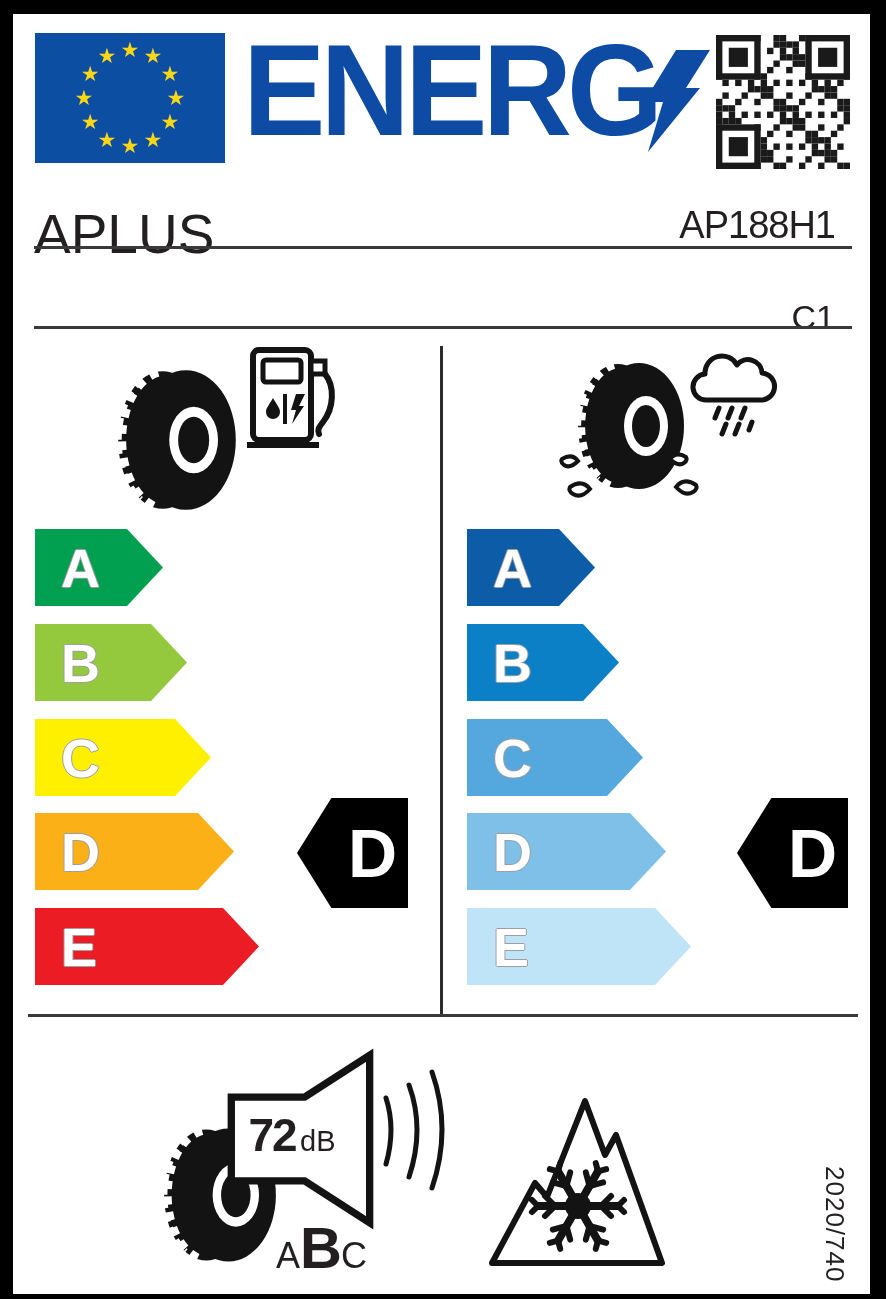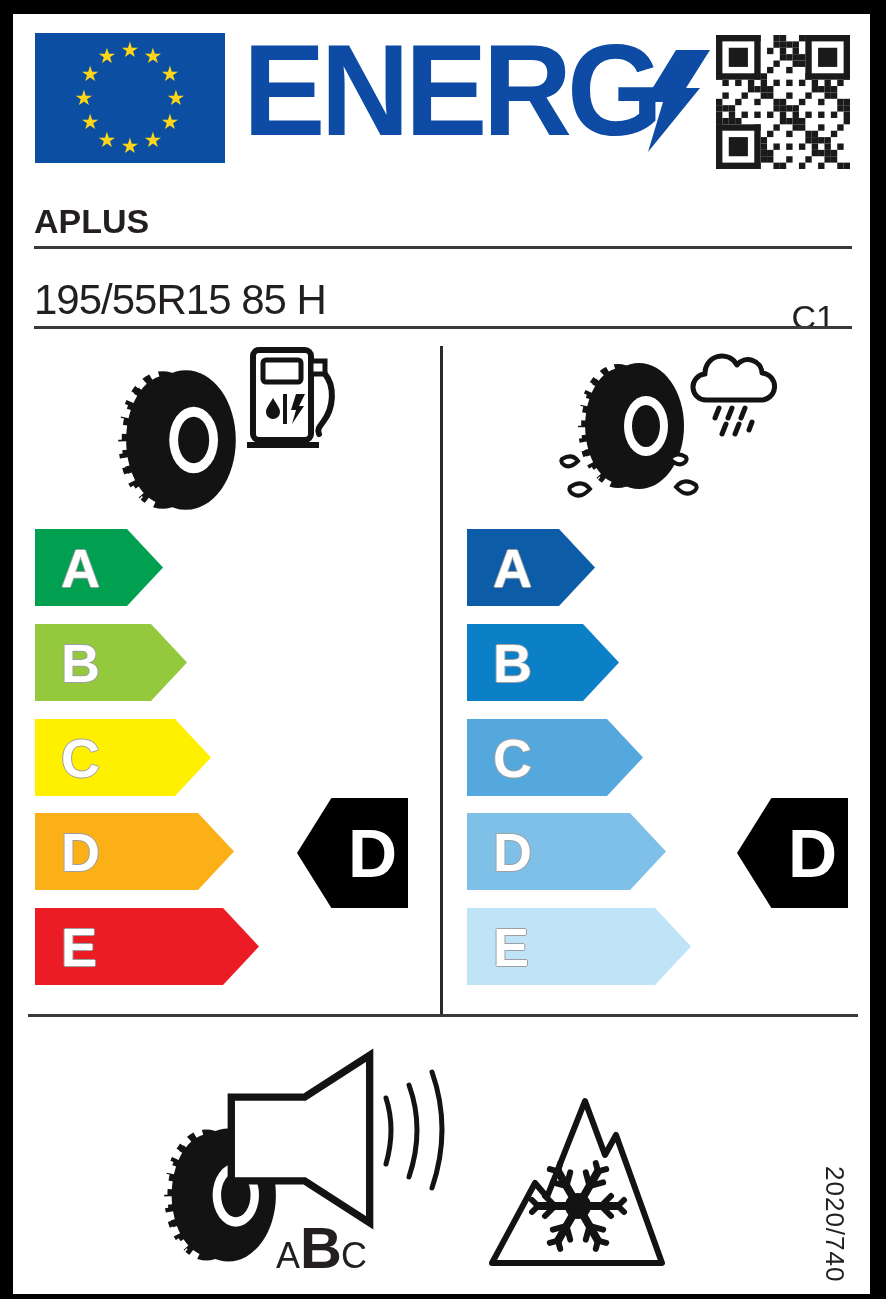--- a/index.html
+++ b/index.html
@@ -8,21 +8,21 @@
          font-family:"Liberation Sans",sans-serif;color:#231f20;overflow:hidden;}
   .abs{position:absolute;}
   
   .flag{left:22px;top:19px;width:190px;height:130px;}
   .flag svg{display:block;}
   .energ{left:230px;top:16px;height:120px;font-size:130px;line-height:120px;font-weight:bold;
           letter-spacing:-5px;transform:scaleX(0.95);transform-origin:left top;white-space:nowrap;}
   .bolt{left:617px;top:36px;}
   .qr{left:703px;top:21px;}
   
-  .brand{left:21px;top:188px;font-size:34px;font-weight:bold;letter-spacing:0;}
+  .brand{left:21px;top:188px;font-size:55px;font-weight:normal;letter-spacing:0;}
   .model{right:35px;top:190px;font-size:38px;letter-spacing:-1px;}
   .rule{height:3px;background:#3a3a3a;}
   .hr1{left:21px;width:818px;top:232px;}
   .size{left:21px;top:262px;font-size:42px;letter-spacing:-1px;}
   .tclass{right:35px;top:284px;font-size:34px;}
   .hr2{left:21px;width:818px;top:312px;}
   .hr3{left:15px;width:830px;top:1000px;}
   .vdiv{left:427px;top:332px;width:3px;height:668px;background:#2b2b2b;}
   
   .tire-fuel{left:103px;top:352px;}
@@ -243,22 +243,22 @@
         <rect x="121.23809523809524" y="127.61904761904762" width="6.380952380952381" height="6.380952380952381" fill="#1a1a1a"></rect>
         <rect x="127.61904761904762" y="63.80952380952381" width="6.380952380952381" height="6.380952380952381" fill="#1a1a1a"></rect>
         <rect x="127.61904761904762" y="70.19047619047619" width="6.380952380952381" height="6.380952380952381" fill="#1a1a1a"></rect>
         <rect x="127.61904761904762" y="76.57142857142858" width="6.380952380952381" height="6.380952380952381" fill="#1a1a1a"></rect>
         <rect x="127.61904761904762" y="82.95238095238096" width="6.380952380952381" height="6.380952380952381" fill="#1a1a1a"></rect>
         <rect x="127.61904761904762" y="127.61904761904762" width="6.380952380952381" height="6.380952380952381" fill="#1a1a1a"></rect>
       </svg>
   </div>
 
   <div class="abs brand">APLUS</div>
+  <div class="abs model">AP188H1</div>
   <div class="abs rule hr1"></div>
-  <div class="abs size">195/55R15 85 H</div>
   <div class="abs tclass">C1</div>
   <div class="abs rule hr2"></div>
   <div class="abs vdiv"></div>
 
   <div class="abs tire-fuel">
     <svg width="122" height="148" viewBox="0 0 110 130">
         <use href="#tire"></use>
       </svg>
   </div>
   <div class="abs pump">
@@ -343,20 +343,24 @@
 
   <div class="abs tire-noise">
     <svg width="116" height="142" viewBox="0 0 110 130">
         <use href="#tire"></use>
       </svg>
   </div>
   <div class="abs speaker">
     <svg width="152" height="182" viewBox="0 0 145 172">
       <path d="M6,46 H76 L138,6 V166 L76,126 H6 Z" fill="#fff" stroke="#131313" stroke-width="7"></path>
     </svg>
+  </div>
+  <div class="abs dbtext">
+    <span class="v">72</span>
+    <span class="u">dB</span>
   </div>
   <div class="abs waves">
     <svg width="78" height="138" viewBox="0 0 78 138" fill="none" stroke="#131313" stroke-width="5" stroke-linecap="round">
       <path d="M8,38 Q18,69 8,104"></path>
       <path d="M31,25 Q47,69 31,117"></path>
       <path d="M54,12 Q74,69 54,128"></path>
     </svg>
   </div>
   <div class="abs abc">
     <span class="s">A</span>

